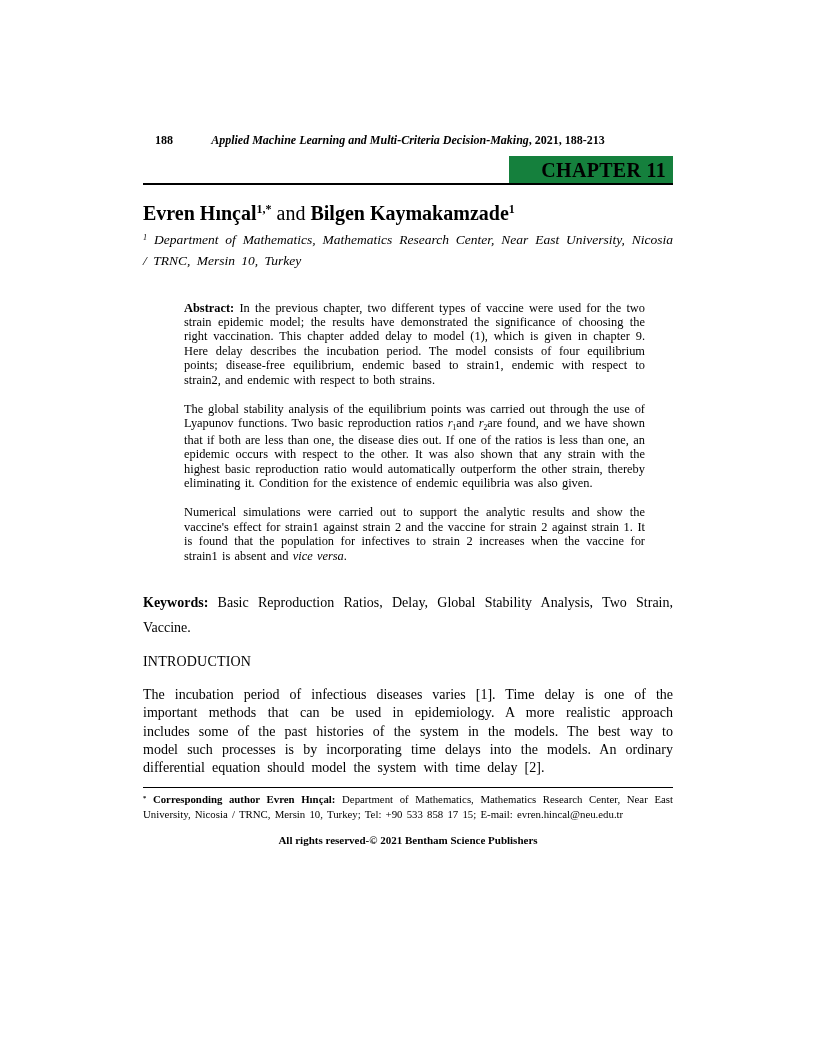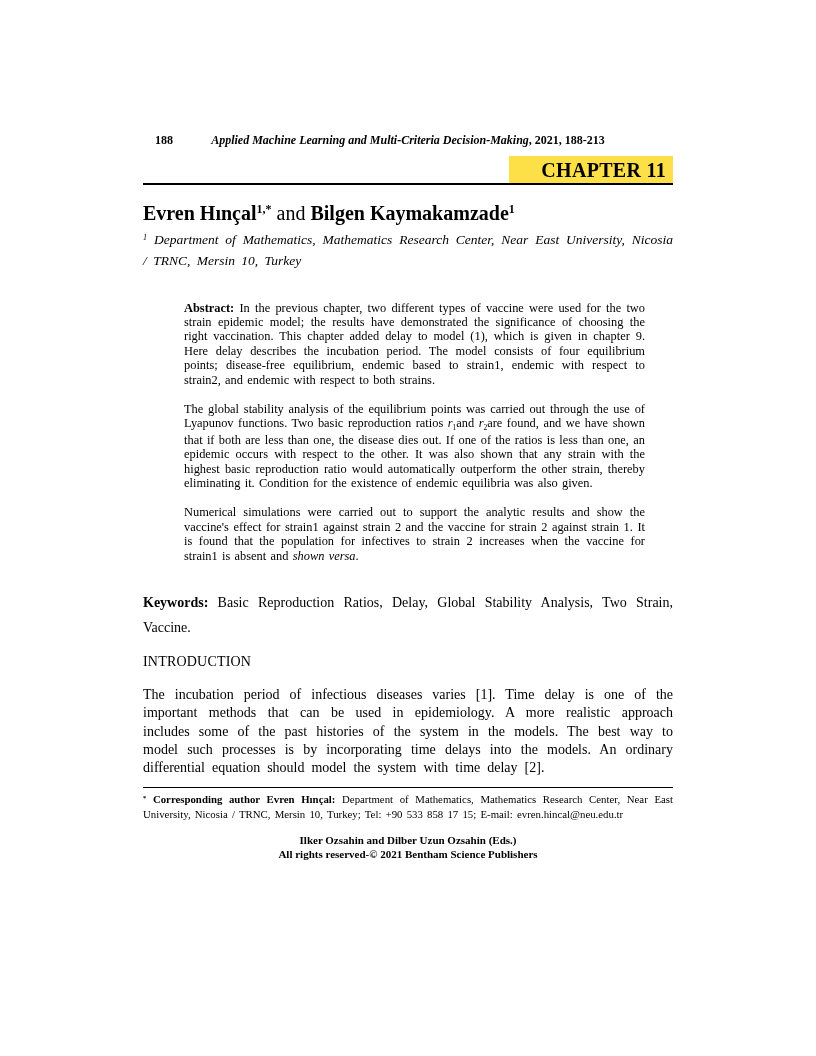--- a/index.html
+++ b/index.html
@@ -142,42 +142,41 @@
 <body>
 
 <div class="page">
 
   <header class="running-head">
     <span class="pagenum">188</span>
     <span class="journal"><span class="bi">Applied Machine Learning and Multi-Criteria Decision-Making</span><span class="b">, 2021, 188-213</span></span>
   </header>
 
   <div class="chapter-row">
-    <span class="chapter-badge" style="background-color: #fde047; padding-left: 32px;">CHAPTER 11</span>
+    <span class="chapter-badge" style="background-color: #15803d; padding-left: 32px;">CHAPTER 11</span>
   </div>
 
 
   <p class="authors"><span class="b">Evren Hınçal</span><span class="b sup">1,*</span><span> and </span><span class="b">Bilgen Kaymakamzade</span><span class="b sup">1</span></p>
 
   <p class="affiliation"><span class="sup">1</span><span> Department of Mathematics, Mathematics Research Center, Near East University, Nicosia / TRNC, Mersin 10, Turkey</span></p>
 
   <div class="abstract">
     <p><span class="b">Abstract:</span><span> In the previous chapter, two different types of vaccine were used for the two strain epidemic model; the results have demonstrated the significance of choosing the right vaccination. This chapter added delay to model (1), which is given in chapter 9. Here delay describes the incubation period. The model consists of four equilibrium points; disease-free equilibrium, endemic based to strain1, endemic with respect to strain2, and endemic with respect to both strains.</span></p>
     <p><span>The global stability analysis of the equilibrium points was carried out through the use of Lyapunov functions. Two basic reproduction ratios </span><span class="i">r</span><span class="sub">1</span><span>and </span><span class="i">r</span><span class="sub">2</span><span>are found, and we have shown that if both are less than one, the disease dies out. If one of the ratios is less than one, an epidemic occurs with respect to the other. It was also shown that any strain with the highest basic reproduction ratio would automatically outperform the other strain, thereby eliminating it. Condition for the existence of endemic equilibria was also given.</span></p>
-    <p><span>Numerical simulations were carried out to support the analytic results and show the vaccine's effect for strain1 against strain 2 and the vaccine for strain 2 against strain 1. It is found that the population for infectives to strain 2 increases when the vaccine for strain1 is absent and </span><span class="i">shown versa</span><span>.</span></p>
+    <p><span>Numerical simulations were carried out to support the analytic results and show the vaccine's effect for strain1 against strain 2 and the vaccine for strain 2 against strain 1. It is found that the population for infectives to strain 2 increases when the vaccine for strain1 is absent and </span><span class="i">vice versa</span><span>.</span></p>
   </div>
 
   <p class="keywords"><span class="b">Keywords:</span><span> Basic Reproduction Ratios, Delay, Global Stability Analysis, Two Strain, Vaccine.</span></p>
 
   <h2 class="section-heading">INTRODUCTION</h2>
 
   <p class="body-par">The incubation period of infectious diseases varies [1]. Time delay is one of the important methods that can be used in epidemiology. A more realistic approach includes some of the past histories of the system in the models. The best way to model such processes is by incorporating time delays into the models. An ordinary differential equation should model the system with time delay [2].</p>
 
   <div class="footnote">
     <p><span class="b sup">*</span><span> </span><span class="b">Corresponding author Evren Hınçal:</span><span> Department of Mathematics, Mathematics Research Center, Near East University, Nicosia / TRNC, Mersin 10, Turkey; Tel: +90 533 858 17 15; E-mail: evren.hincal@neu.edu.tr</span></p>
   </div>
 
   <footer class="book-footer">
-    <p>Ilker Ozsahin and Dilber Uzun Ozsahin (Eds.)</p>
     <p>All rights reserved-© 2021 Bentham Science Publishers</p>
   </footer>
 
 </div>
 
 </body></html>

